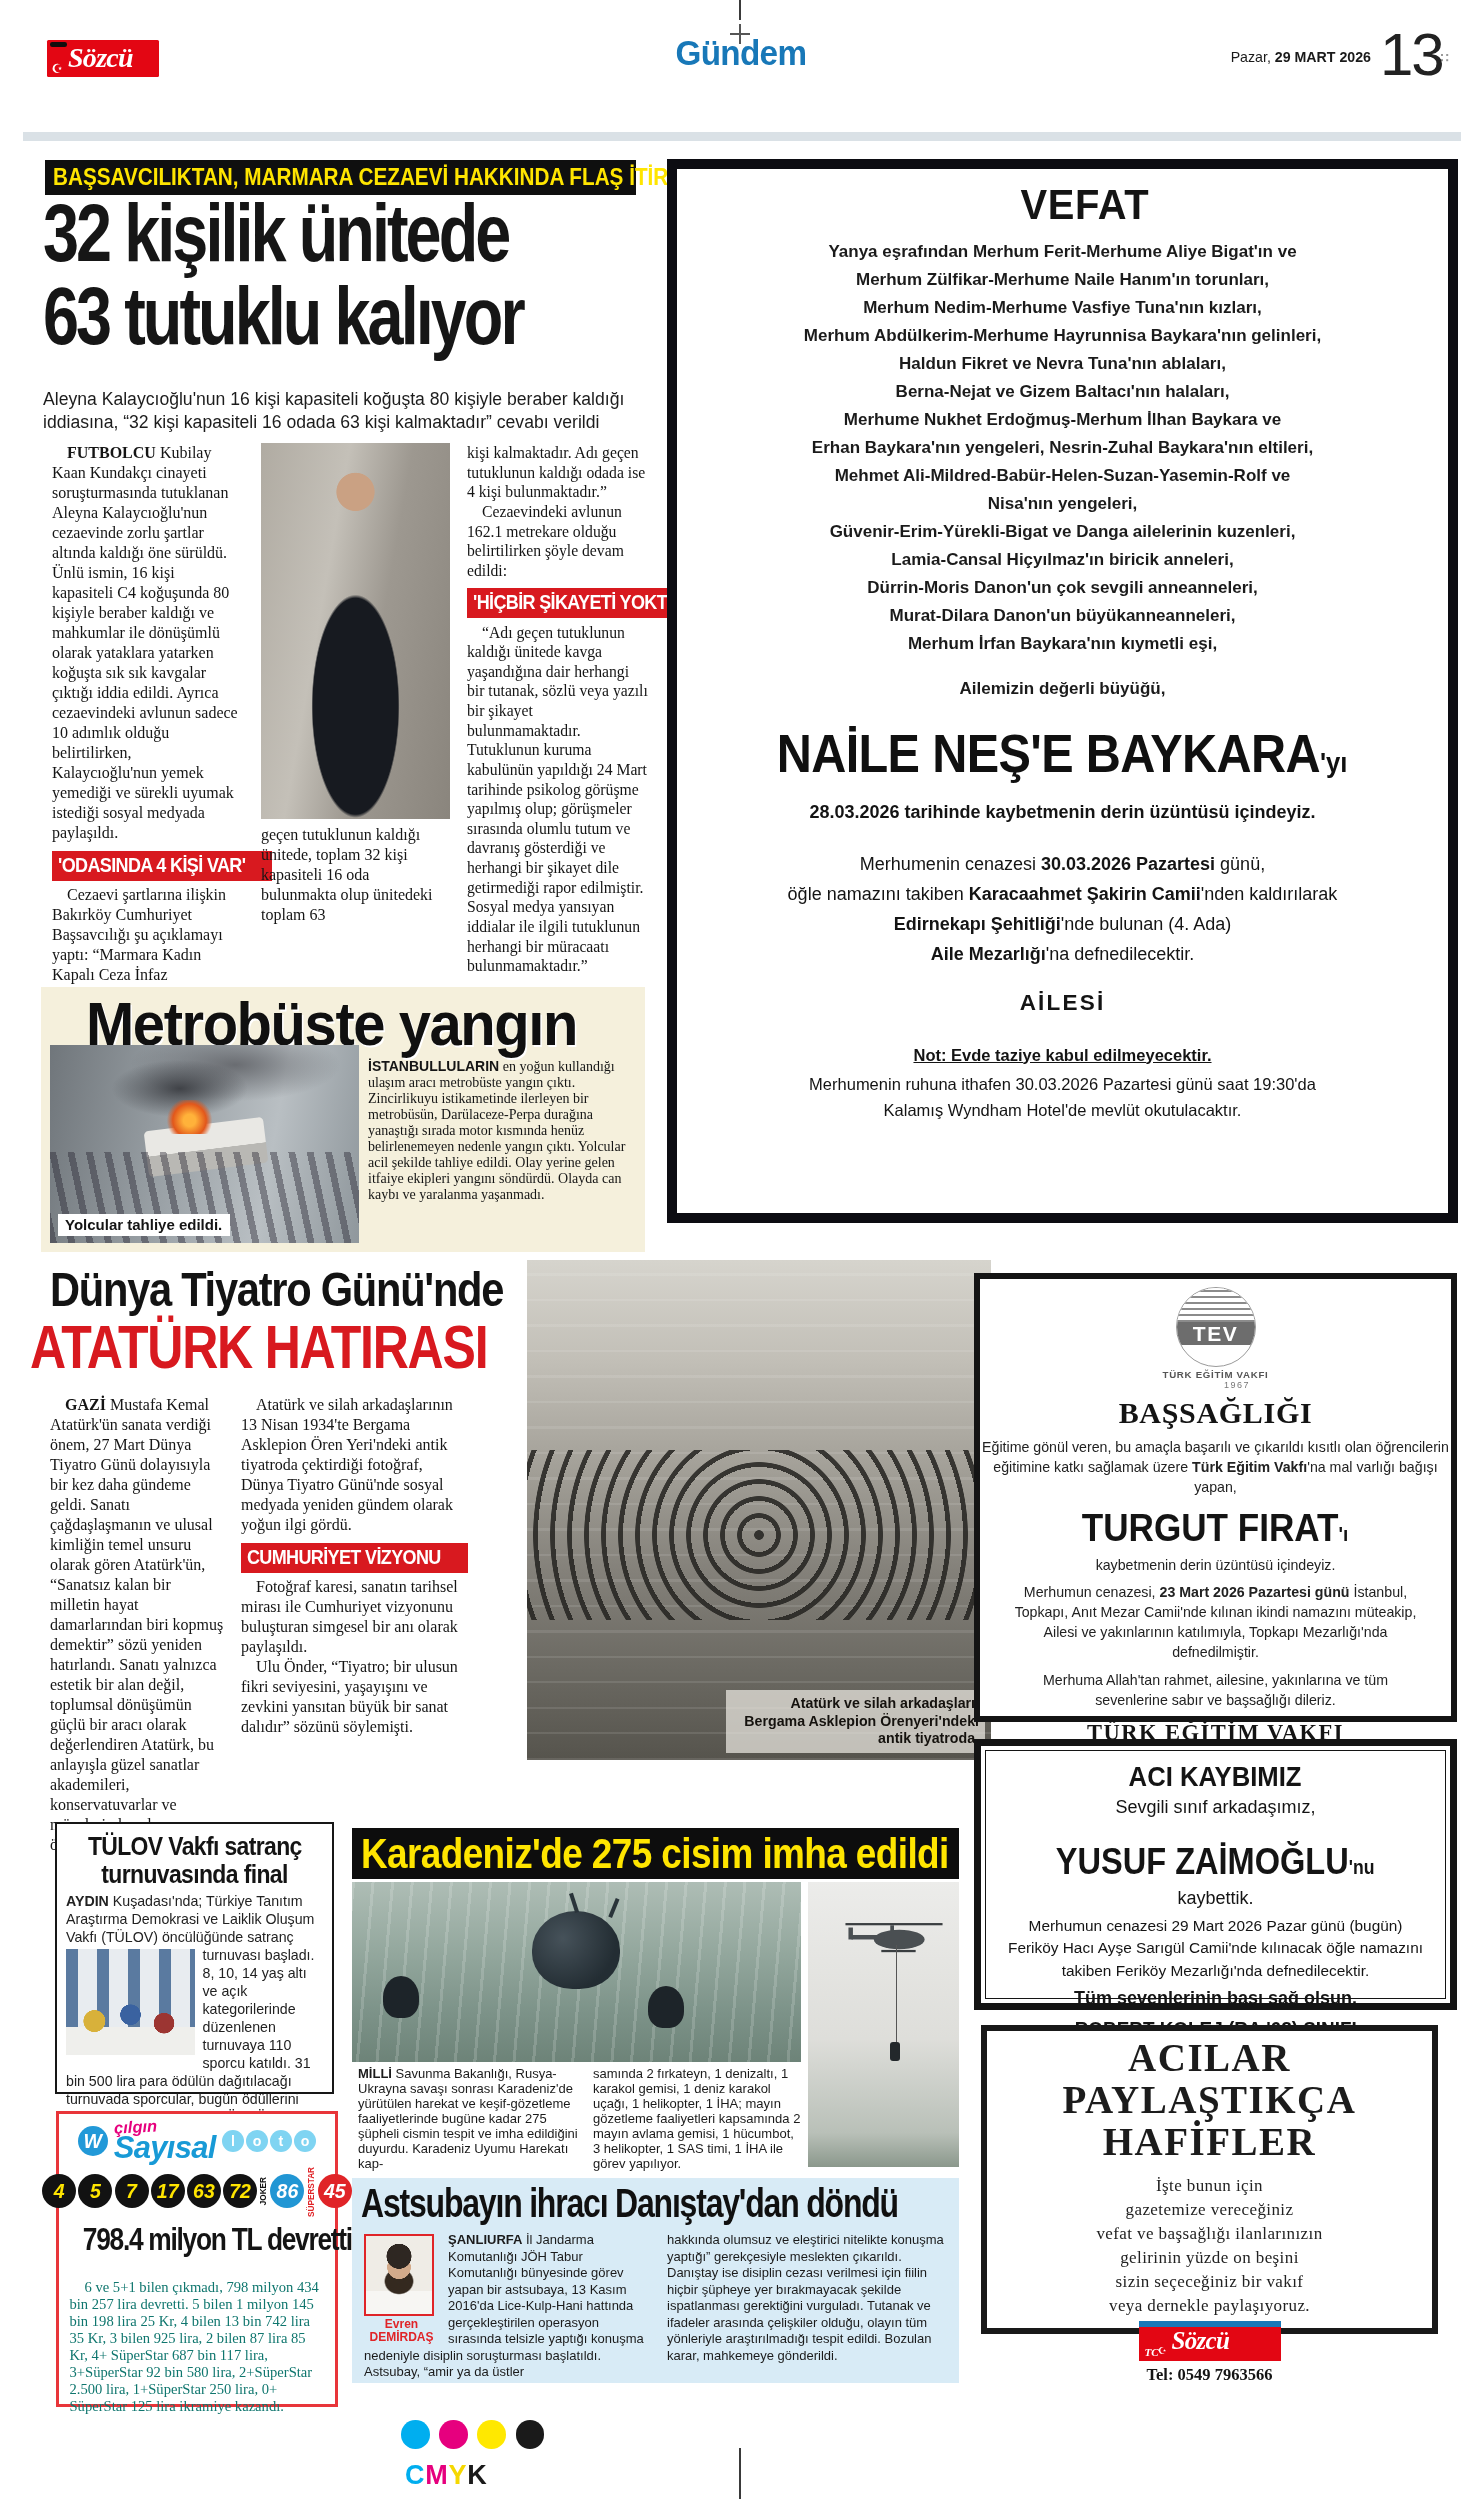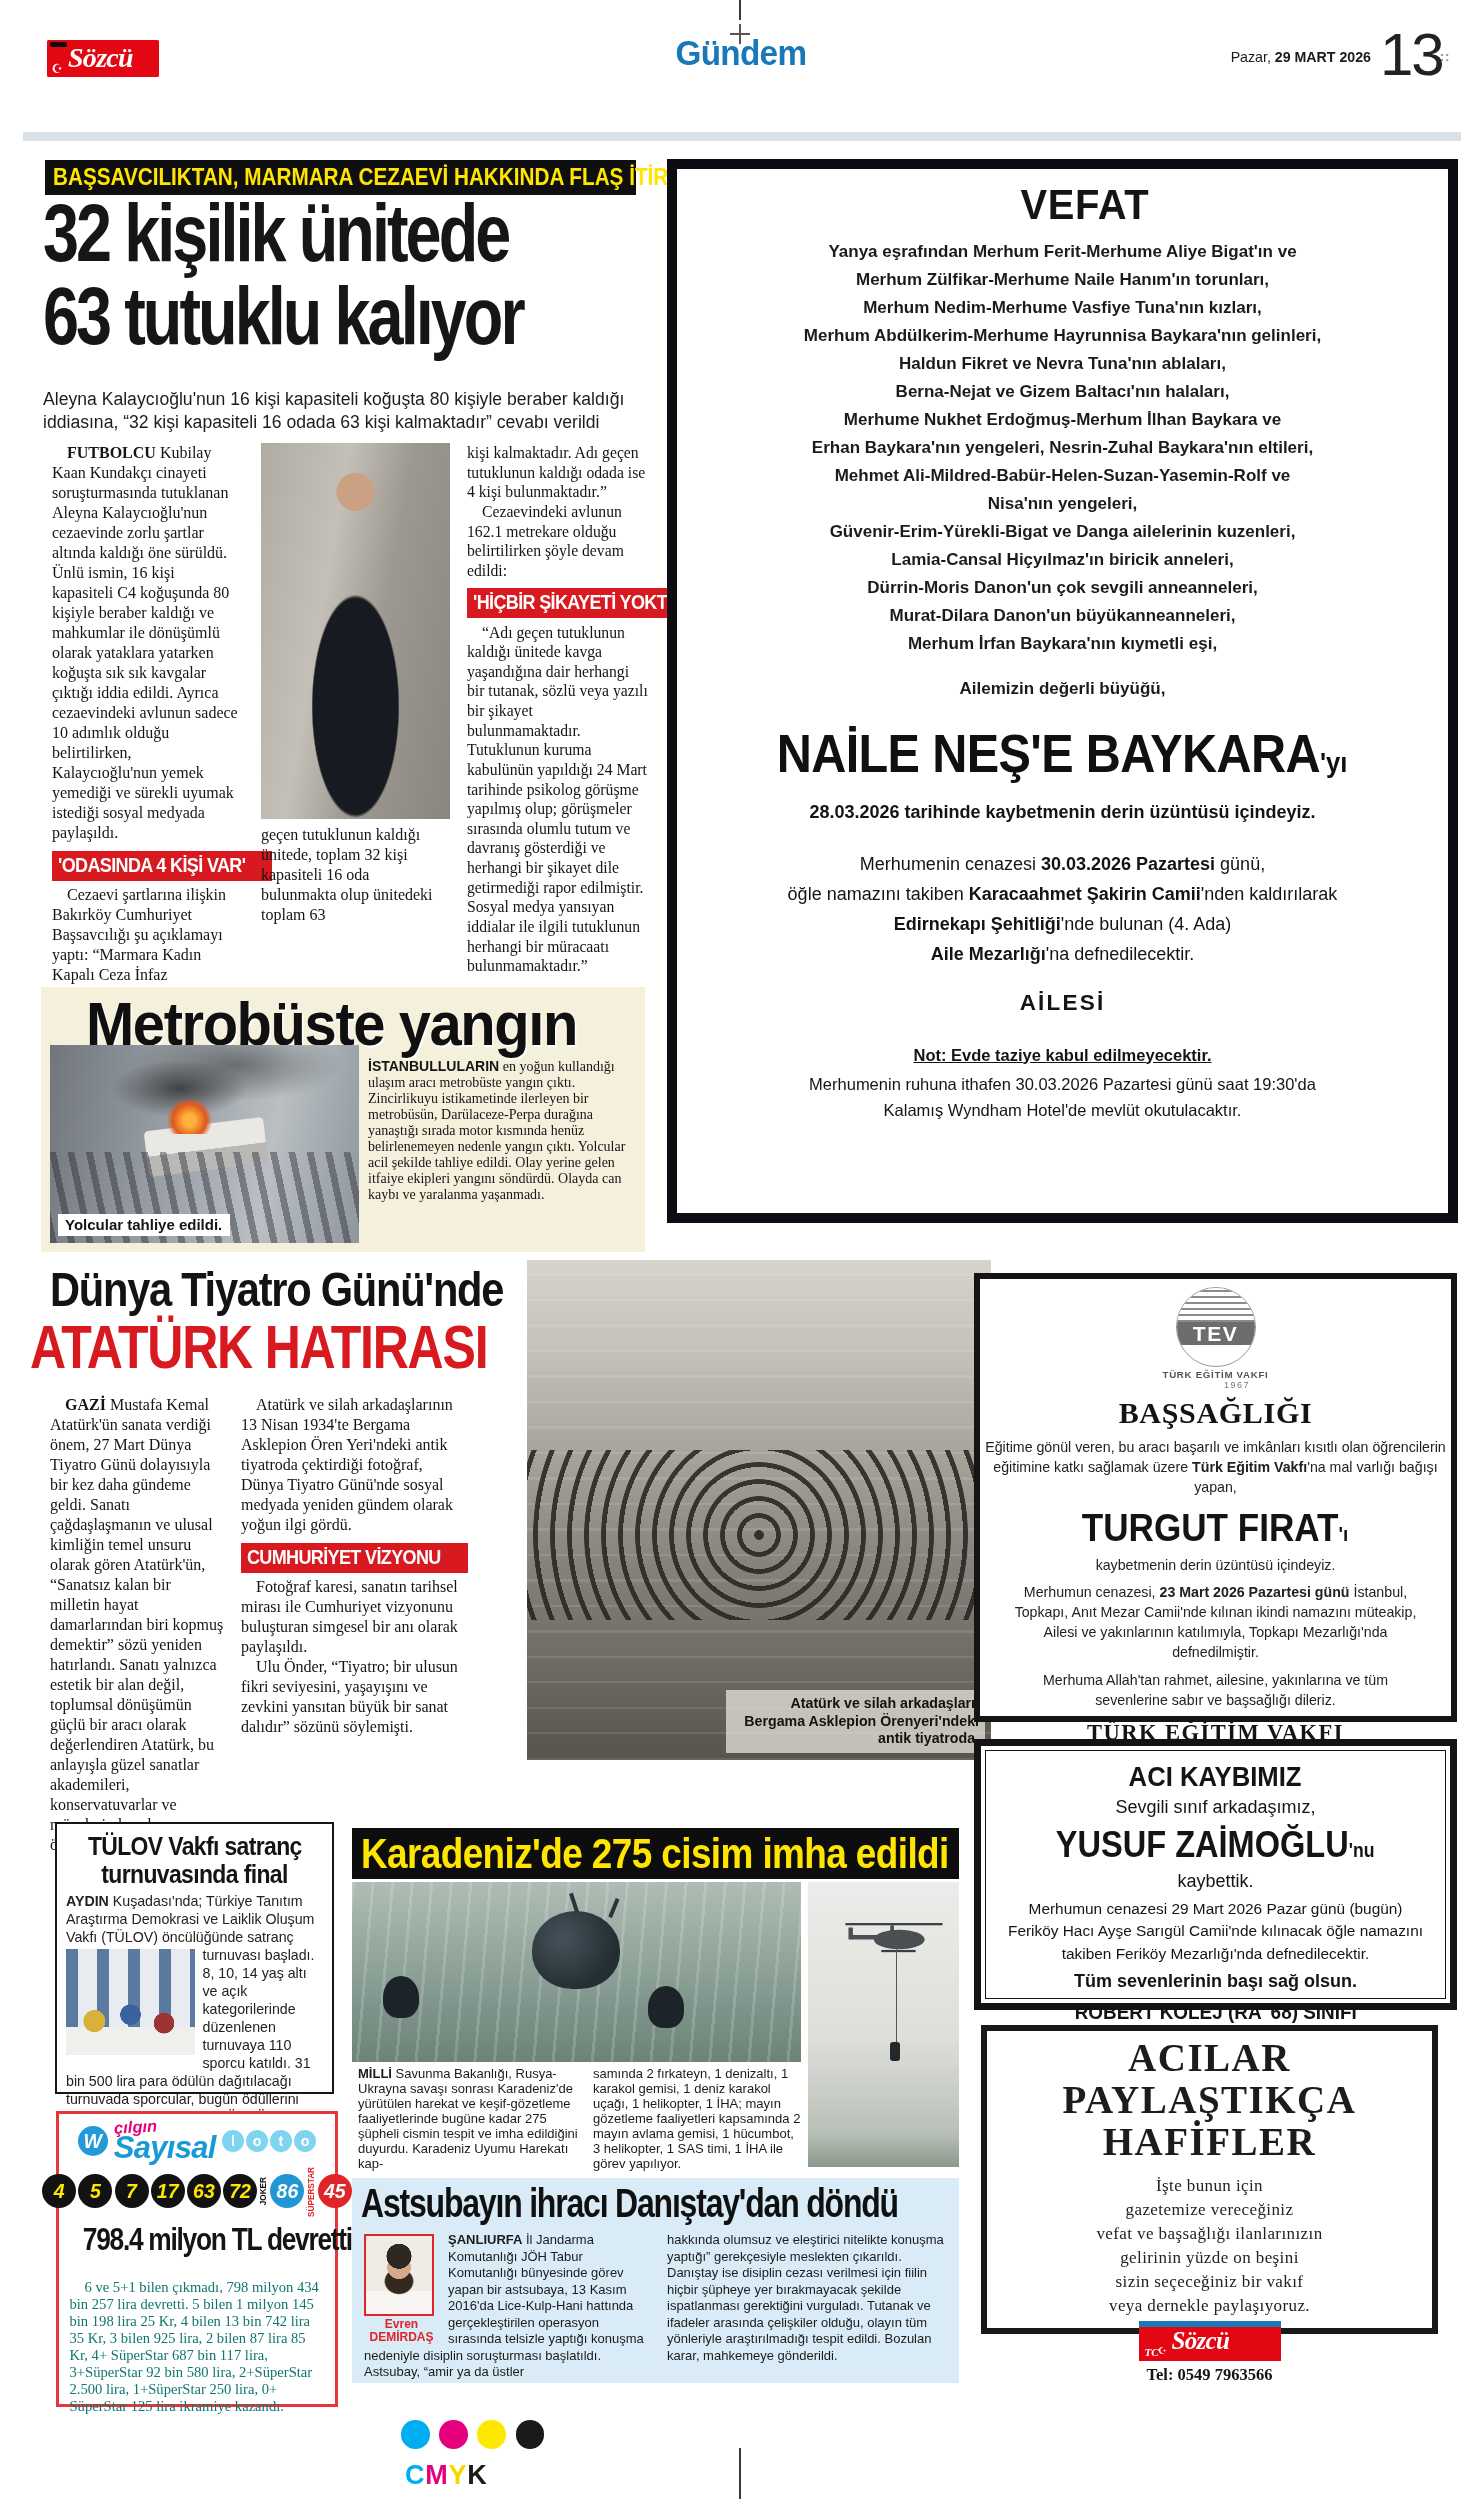--- a/index.html
+++ b/index.html
@@ -107,21 +107,21 @@
   .tev-p{font-size:14.2px;line-height:20px;color:#222;margin-top:7.5px;}
   .tev-name{font-size:39px;font-weight:800;letter-spacing:0;margin-top:9px;}
   .tev-name .suf{font-size:21px;font-weight:700;}
   .tev-footer{font-family:"Liberation Serif",serif;font-size:22.5px;font-weight:700;letter-spacing:1.5px;margin-top:10.5px;}
 
   
   .aci{left:974px;top:1739px;width:483px;height:271px;border:7.5px solid #141414;background:#fff;box-sizing:border-box;}
   .aci-inner{border:1.5px solid #141414;margin:3.7px;height:calc(100% - 7.5px);box-sizing:border-box;text-align:center;padding-top:9px;}
   .aci-title{font-size:28.5px;font-weight:800;letter-spacing:0;}
   .aci-sub{font-size:18px;margin-top:4.5px;}
-  .aci-name{font-size:37px;font-weight:800;margin-top:6px;}
+  .aci-name{font-size:37px;font-weight:800;margin-top:23px;}
   .aci-name .suf{font-size:20px;font-weight:700;}
   .aci-p1{font-size:18px;margin-top:4.5px;}
   .aci-p2{font-size:15.4px;line-height:22.5px;margin-top:6px;padding:0 16.5px;}
   .aci-p3{font-size:18px;font-weight:700;margin-top:6px;}
   .aci-footer{font-size:21px;font-weight:800;margin-top:7.5px;}
 
   
   .acilar{left:981px;top:2025px;width:457px;height:309px;border:6px solid #191919;background:#fff;
           box-sizing:border-box;text-align:center;font-family:"Liberation Serif",serif;padding-top:6px;}
   .acilar-t{font-size:39px;font-weight:700;letter-spacing:1.5px;line-height:42px;color:#1c1c1c;}
@@ -315,21 +315,21 @@
 
   <div class="abs tev">
     <div class="tev-logo">
       <div class="tev-lines"></div>
       <div class="tev-band">TEV</div>
     </div>
     <div class="tev-org">TÜRK EĞİTİM VAKFI</div>
     <div class="tev-year">1967</div>
     <div class="tev-title">BAŞSAĞLIĞI</div>
     <div class="tev-p">
-      <span>Eğitime gönül veren, bu aracı başarılı ve imkânları kısıtlı olan öğrencilerin eğitimine katkı sağlamak üzere </span><span class="b">Türk Eğitim Vakfı</span><span>'na mal varlığı bağışı yapan,</span>
+      <span>Eğitime gönül veren, bu amaçla başarılı ve çıkarıldı kısıtlı olan öğrencilerin eğitimine katkı sağlamak üzere </span><span class="b">Türk Eğitim Vakfı</span><span>'na mal varlığı bağışı yapan,</span>
     </div>
     <div class="tev-name"><span class="sqzc sx90"><span>TURGUT FIRAT</span><span class="suf">'ı</span></span></div>
     <div class="tev-p" style="margin-top:4.5px;">kaybetmenin derin üzüntüsü içindeyiz.</div>
     <div class="tev-p" style="padding:0 19.5px;">
       <span>Merhumun cenazesi, </span><span class="b">23 Mart 2026 Pazartesi günü</span><span> İstanbul, Topkapı, Anıt Mezar Camii'nde kılınan ikindi namazını müteakip, Ailesi ve yakınlarının katılımıyla, Topkapı Mezarlığı'nda defnedilmiştir.</span>
     </div>
     <div class="tev-p" style="padding:0 45px;">Merhuma Allah'tan rahmet, ailesine, yakınlarına ve tüm sevenlerine sabır ve başsağlığı dileriz.</div>
     <div class="tev-footer">TÜRK EĞİTİM VAKFI</div>
   </div>
 

